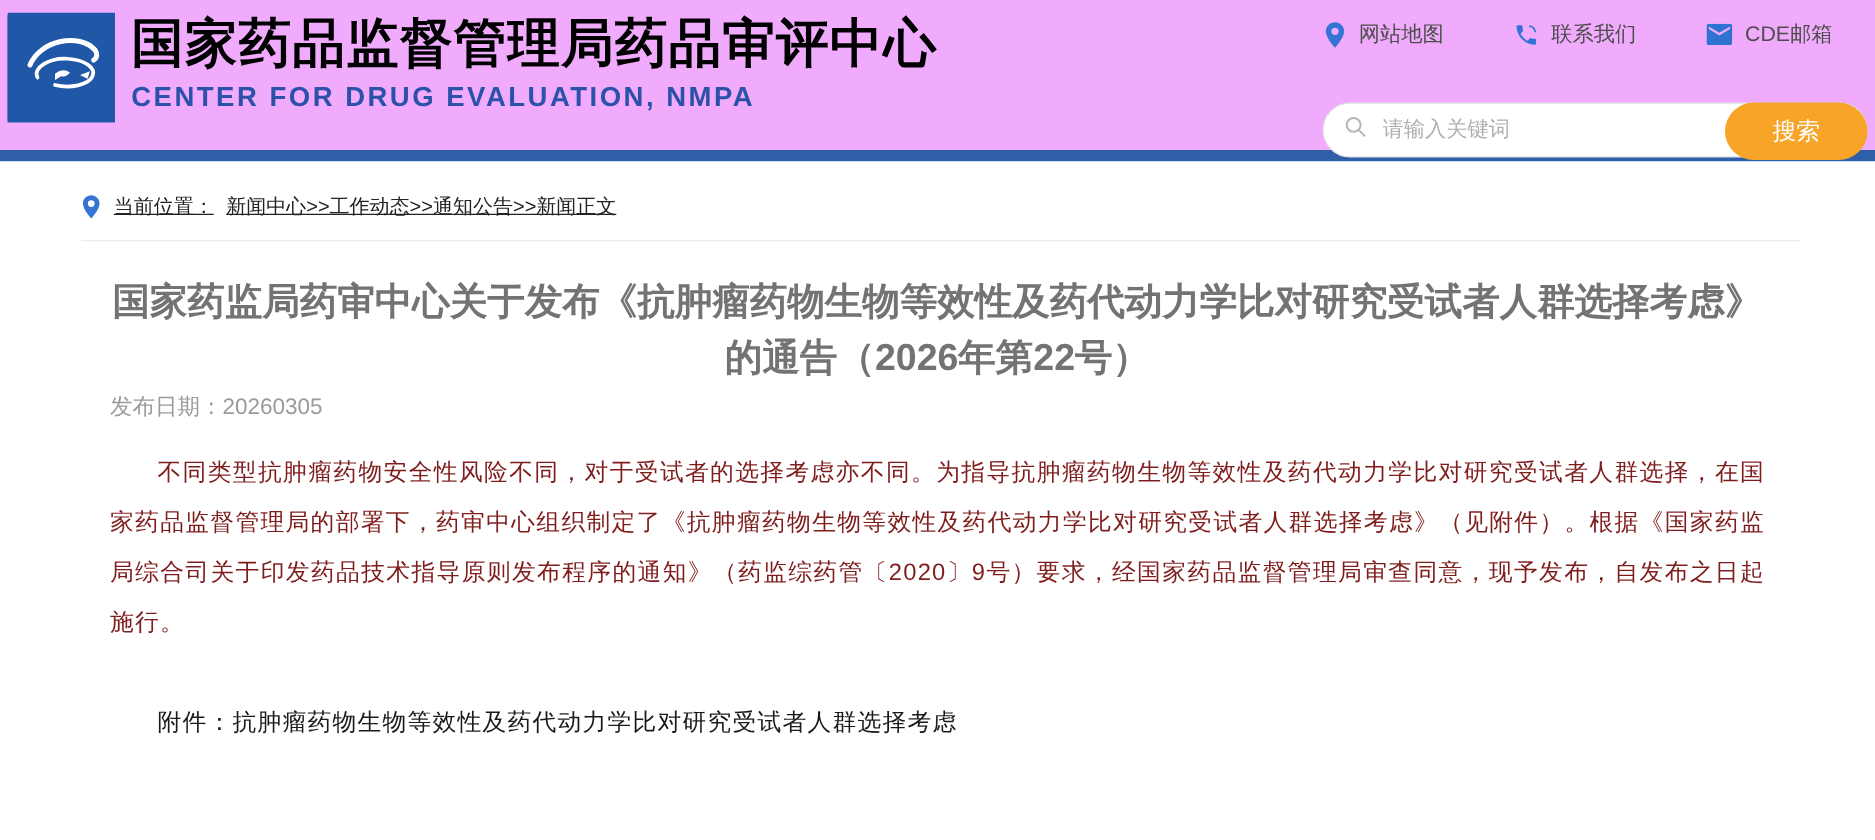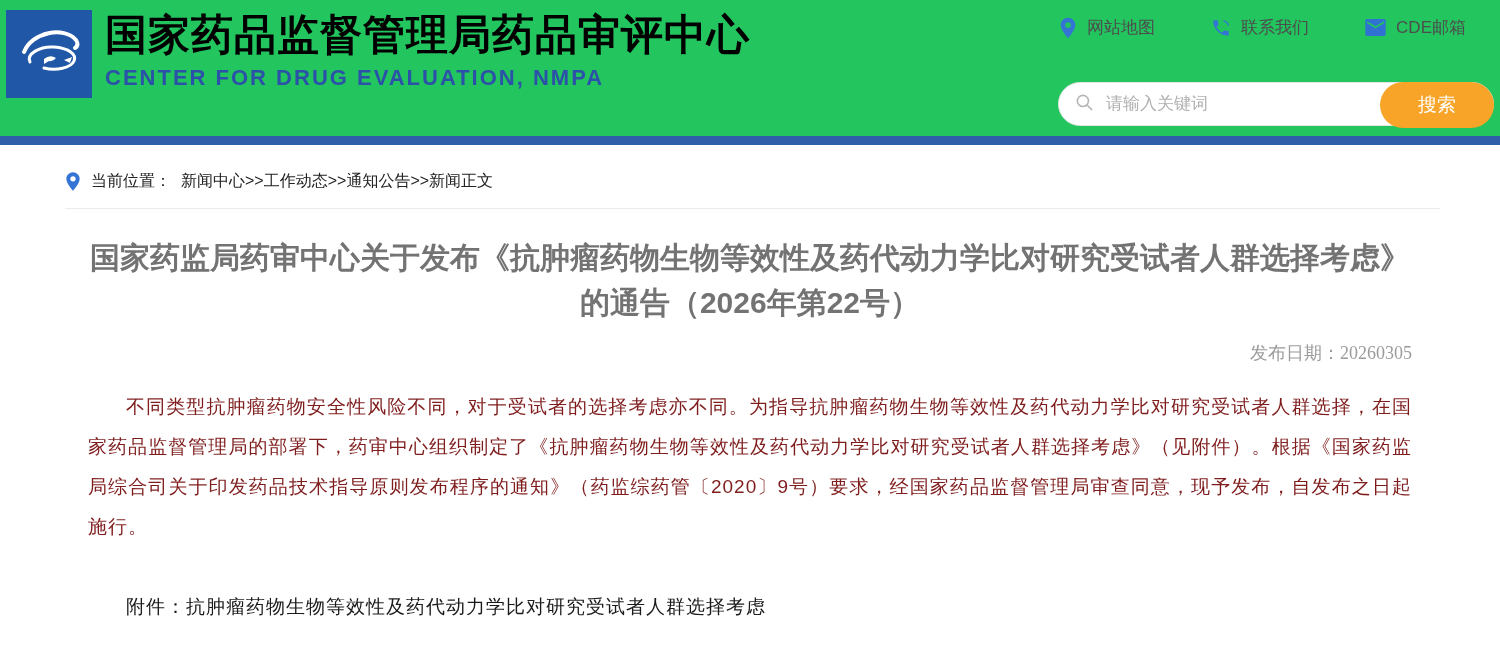--- a/index.html
+++ b/index.html
@@ -5,21 +5,21 @@
   * { box-sizing: border-box; }
   html, body { margin: 0; padding: 0; }
   body {
     width: 1500px; height: 672px; overflow: hidden;
     background: #ffffff;
     font-family: "Liberation Sans", "DejaVu Sans", sans-serif;
   }
   .page { position: relative; width: 1500px; height: 672px; background: #fff; }
 
   
-  .header { position: relative; height: 136px; background: #22c55e; text-decoration: underline; }
+  .header { position: relative; height: 120px; background: #f0abfc; text-decoration: underline; }
   .logo {
     position: absolute; left: 6px; top: 12px;
     width: 86px; height: 86px; background: #2057a7;
     display: flex; align-items: center; justify-content: center;
     cursor: pointer;
   }
   .brand { position: absolute; left: 105px; top: 8px; }
   .site-title {
     margin: 0; font-size: 42px; font-weight: 700; color: #000;
     letter-spacing: 1px; line-height: 54px; white-space: nowrap;
@@ -60,34 +60,34 @@
     font-family: "Liberation Sans", "DejaVu Sans", sans-serif;
   }
 
   .blue-bar { height: 9px; background: #2e5fa8; }
 
   
   .breadcrumb-row {
     margin: 26px 60px 0 65px;
     display: flex; align-items: center; gap: 10px;
     font-size: 16px; color: #222;
-    padding-bottom: 16px; border-bottom: 1px solid #ebebeb;
+    padding-bottom: 16px; border-bottom: 1px solid #ebebeb; text-decoration: underline;
   }
   .breadcrumb-row svg { display: block; flex: 0 0 auto; }
   .breadcrumb-path { cursor: pointer; }
 
   
   .article { padding: 0 88px; }
   .article-title {
     margin: 26px auto 0; max-width: 1332px;
     text-align: center; font-size: 30px; font-weight: 700;
     color: #737373; line-height: 45px;
   }
   .publish-date {
-    text-align: right; color: #9b9b9b; font-size: 18px; margin-top: 16px; font-family: Liberation Serif, serif;
+    text-align: left; color: #9b9b9b; font-size: 18px; margin-top: 4px;
   }
   .body-text {
     margin-top: 22px; font-size: 19px; color: #7f1d1d;
     line-height: 40px; text-align: justify; letter-spacing: 1px;
   }
   .body-text p { margin: 0; text-indent: 2em; }
   .attachment {
     margin-top: 40px; font-size: 19px; color: #1a1a1a;
     line-height: 40px; letter-spacing: 1px; text-indent: 2em; cursor: pointer;
   }

